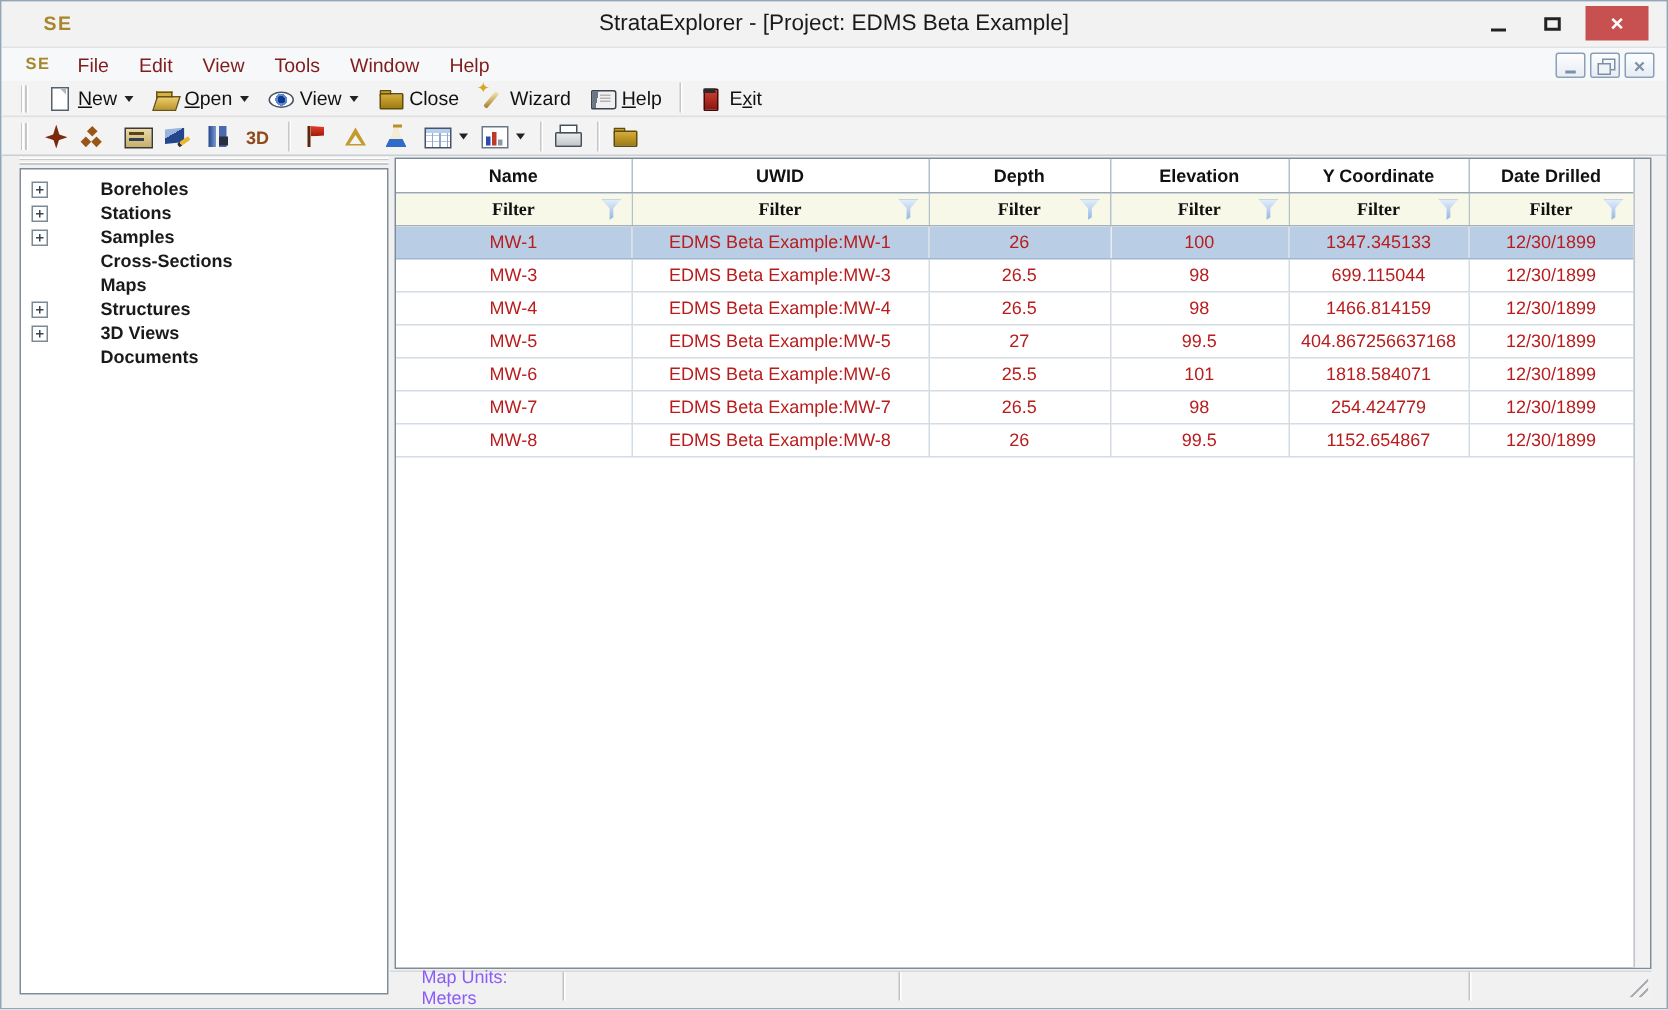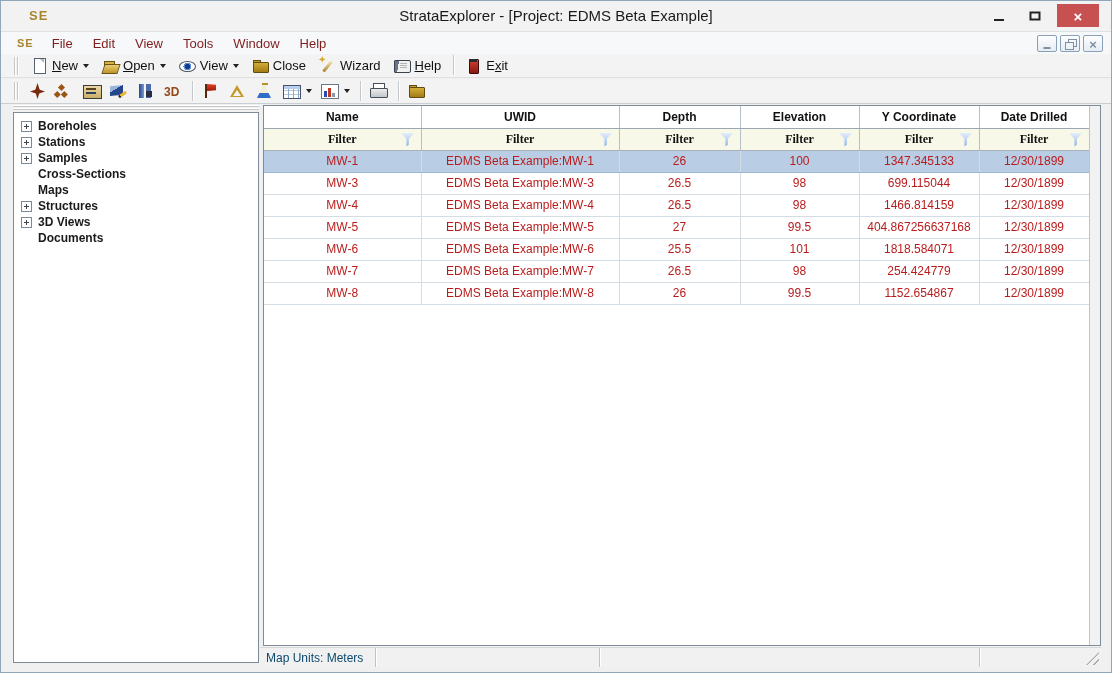--- a/index.html
+++ b/index.html
@@ -87,21 +87,21 @@
     background-image:linear-gradient(#2a4ab8,#2a4ab8),linear-gradient(#c03828,#c03828),linear-gradient(#9098a8,#9098a8);
     background-repeat:no-repeat; background-size:3px 6px,3px 9px,3px 4px;
     background-position:left 2px bottom 1px,left 6px bottom 1px,left 10px bottom 1px; }
   .i-print-icon::before { left:4px; top:1px; width:10px; height:5px; background:#fff; border:1px solid #44505c; }
   .i-print-icon::after { left:1px; top:6px; width:16px; height:8px; background:linear-gradient(#ececec,#c2c6ca); border:1px solid #44505c; border-radius:1px; }
 
   
   .dock-grip { position:absolute; left:12px; top:104px; width:246px; height:5px;
     background:linear-gradient(#fff 0 1px,#c8c8c8 1px 2px,transparent 2px 3px,#fff 3px 4px,#c8c8c8 4px 5px); }
   .tree-panel { position:absolute; left:12px; top:111px; width:246px; height:551px; background:#fff; border:1px solid #7e8c9a; overflow:hidden; padding-top:5px; }
-  .tree-item { display:flex; align-items:center; height:16px; padding-left:7px; font-size:12px; font-weight:bold; color:#1a1a1a; }
+  .tree-item { display:flex; align-items:center; height:16px; padding-left:7px; font-size:12px; font-weight:bold; color:#1a1a1a;gap:29px; }
   .expander { width:11px; height:11px; border:1px solid #7a8a96; background-color:#fff; margin-right:6px; flex:none;
     background-image:linear-gradient(#3a4450,#3a4450),linear-gradient(#3a4450,#3a4450);
     background-size:5px 1px,1px 5px; background-position:center; background-repeat:no-repeat; }
   .tree-spacer { width:17px; flex:none; }
 
   
   .grid-panel { position:absolute; left:262px; top:104px; width:838px; height:541px; background:#fff; border:1px solid #7e8c9a; }
   .vscroll { position:absolute; right:0; top:0; bottom:0; width:11px; background:#f2f2f2; border-left:1px solid #bcc4cc; }
   table.grid { border-collapse:collapse; table-layout:fixed; width:825px; }
   .grid th, .grid td { height:22px; padding:0 4px; text-align:center; overflow:hidden; white-space:nowrap; }
@@ -109,21 +109,21 @@
   .grid thead th.filter-cell { font-size:12px; font-weight:bold; color:#111; background:#f8f8e9; border-right:1px solid #b6c0ca; border-bottom:1px solid #a8b0ba; position:relative;font-family:Liberation Serif, serif; }
   .funnel { position:absolute; right:6px; top:4px; width:14px; height:14px;
     background:linear-gradient(#e4eefa,#8fb4e4);
     clip-path:polygon(0 0,100% 0,60% 45%,60% 88%,42% 100%,42% 45%);
     filter:drop-shadow(0 0 0.5px #5a82b4); }
   .grid td { font-size:12px; color:#b91c1c; border-right:1px solid #d4dce4; border-bottom:1px solid #d4dce4; background:#fff; }
   .grid tr.selected td { background:#b9cde5; border-bottom-color:#9fb6d4; }
 
   
   .statusbar { position:absolute; left:259px; top:646px; width:841px; height:20px; background:#f1f1f1; border-top:1px solid #d8d8d8; display:flex; }
-  .sb-sec { height:100%; border-right:1px solid #c0c4c8; box-shadow:1px 0 0 #fff; display:flex; align-items:center; font-size:12px; color:#0c4a6e; padding-left:6px; position:relative; }
+  .sb-sec { height:100%; border-right:1px solid #c0c4c8; box-shadow:1px 0 0 #fff; display:flex; align-items:center; font-size:12px; color:#8b5cf6; padding-left:21px; position:relative; }
   .sb-1 { width:116px; } .sb-2 { width:224px; } .sb-3 { width:380px; } .sb-4 { flex:1; border-right:none; box-shadow:none; }
   .resize-grip { position:absolute; right:2px; bottom:2px; width:13px; height:13px;
     background:repeating-linear-gradient(135deg,#a8acb0 0 1.5px,transparent 1.5px 4.5px);
     clip-path:polygon(100% 0,100% 100%,0 100%); }
 
   u { text-decoration:underline; }
 </style>
 </head>
 <body>
 

